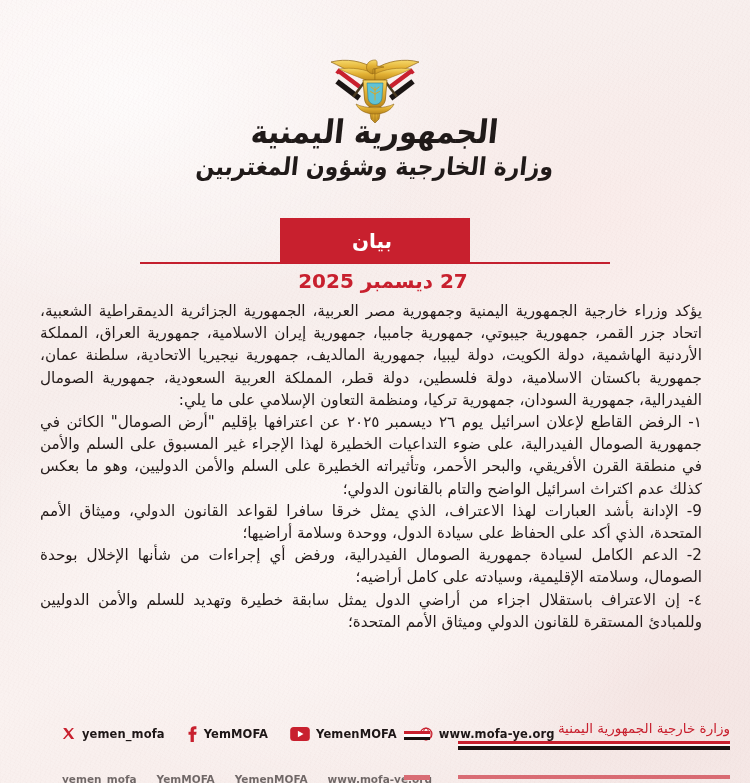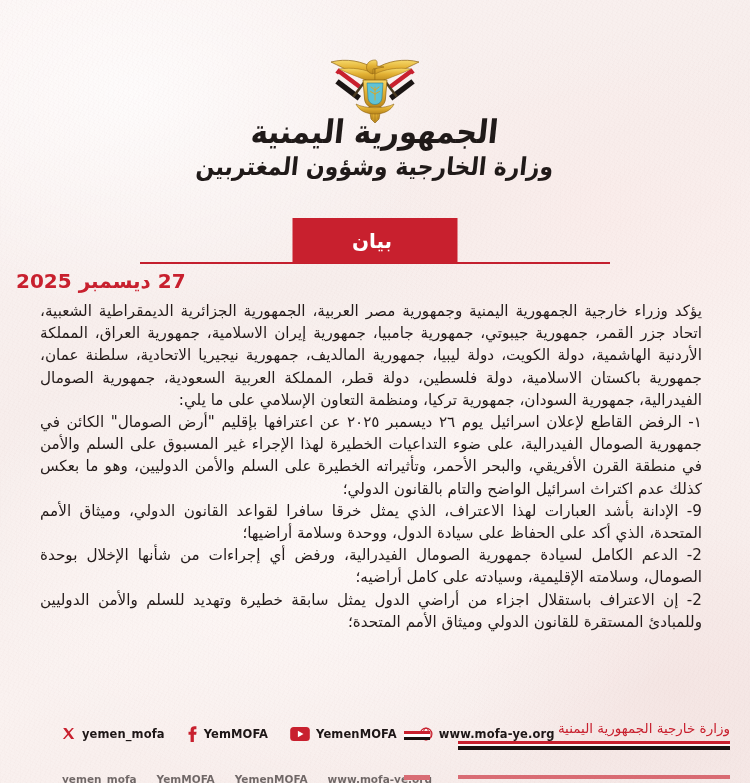--- a/index.html
+++ b/index.html
@@ -90,21 +90,21 @@
     left: 140px;
     width: 470px;
     height: 2px;
     background: #c41f2e;
   }
   .banner {
     position: absolute;
     top: 218px;
     left: 50%;
     transform: translateX(-50%);
-    width: 165px;
+    width: 190px;
     height: 45px;
     background: #c8202e;
     display: flex;
     align-items: center;
     justify-content: center;
     z-index: 3;
   }
   .banner-text {
     color: #ffffff;
     font-size: 20px;
@@ -112,21 +112,21 @@
     letter-spacing: 6px;
     padding-right: 6px;
   }
 
   
   .date {
     position: absolute;
     top: 269px;
     left: 16px;
     right: 0;
-    text-align: left;
+    text-align: center;
     color: #c8202e;
     font-size: 20px;
     font-weight: bold;
     direction: rtl;
   }
 
   
   .body-text {
     position: absolute;
     top: 300px;
@@ -336,21 +336,21 @@
     <span class="banner-text">بيان</span>
   </div>
 
   <div class="date">27 ديسمبر 2025</div>
 
   <div class="body-text">
     <p>يؤكد وزراء خارجية الجمهورية اليمنية وجمهورية مصر العربية، الجمهورية الجزائرية الديمقراطية الشعبية، اتحاد جزر القمر، جمهورية جيبوتي، جمهورية جامبيا، جمهورية إيران الاسلامية، جمهورية العراق، المملكة الأردنية الهاشمية، دولة الكويت، دولة ليبيا، جمهورية المالديف، جمهورية نيجيريا الاتحادية، سلطنة عمان، جمهورية باكستان الاسلامية، دولة فلسطين، دولة قطر، المملكة العربية السعودية، جمهورية الصومال الفيدرالية، جمهورية السودان، جمهورية تركيا، ومنظمة التعاون الإسلامي على ما يلي:</p>
     <p>١- الرفض القاطع لإعلان اسرائيل يوم ٢٦ ديسمبر ٢٠٢٥ عن اعترافها بإقليم "أرض الصومال" الكائن في جمهورية الصومال الفيدرالية، على ضوء التداعيات الخطيرة لهذا الإجراء غير المسبوق على السلم والأمن في منطقة القرن الأفريقي، والبحر الأحمر، وتأثيراته الخطيرة على السلم والأمن الدوليين، وهو ما بعكس كذلك عدم اكتراث اسرائيل الواضح والتام بالقانون الدولي؛</p>
     <p>9- الإدانة بأشد العبارات لهذا الاعتراف، الذي يمثل خرقا سافرا لقواعد القانون الدولي، وميثاق الأمم المتحدة، الذي أكد على الحفاظ على سيادة الدول، ووحدة وسلامة أراضيها؛</p>
     <p>2- الدعم الكامل لسيادة جمهورية الصومال الفيدرالية، ورفض أي إجراءات من شأنها الإخلال بوحدة الصومال، وسلامته الإقليمية، وسيادته على كامل أراضيه؛</p>
-    <p>2- إن الاعتراف باستقلال اجزاء من أراضي الدول يمثل سابقة خطيرة وتهديد للسلم والأمن الدوليين وللمبادئ المستقرة للقانون الدولي وميثاق الأمم المتحدة؛</p>
+    <p>٤- إن الاعتراف باستقلال اجزاء من أراضي الدول يمثل سابقة خطيرة وتهديد للسلم والأمن الدوليين وللمبادئ المستقرة للقانون الدولي وميثاق الأمم المتحدة؛</p>
   </div>
 
   <div class="footer">
 
     <div class="social-row">
 
       <div class="social-item">
         <span class="ic ic-x">
           <svg viewBox="0 0 24 24" width="14" height="14" aria-hidden="true">
             <path d="M2 1.5h5.2l4.6 6.3 5.3-6.3h3.3l-7.1 8.3 7.6 10.7h-5.2l-5-7-5.9 7H1.5l7.7-9.1L2 1.5z" fill="#c8202e"></path>

